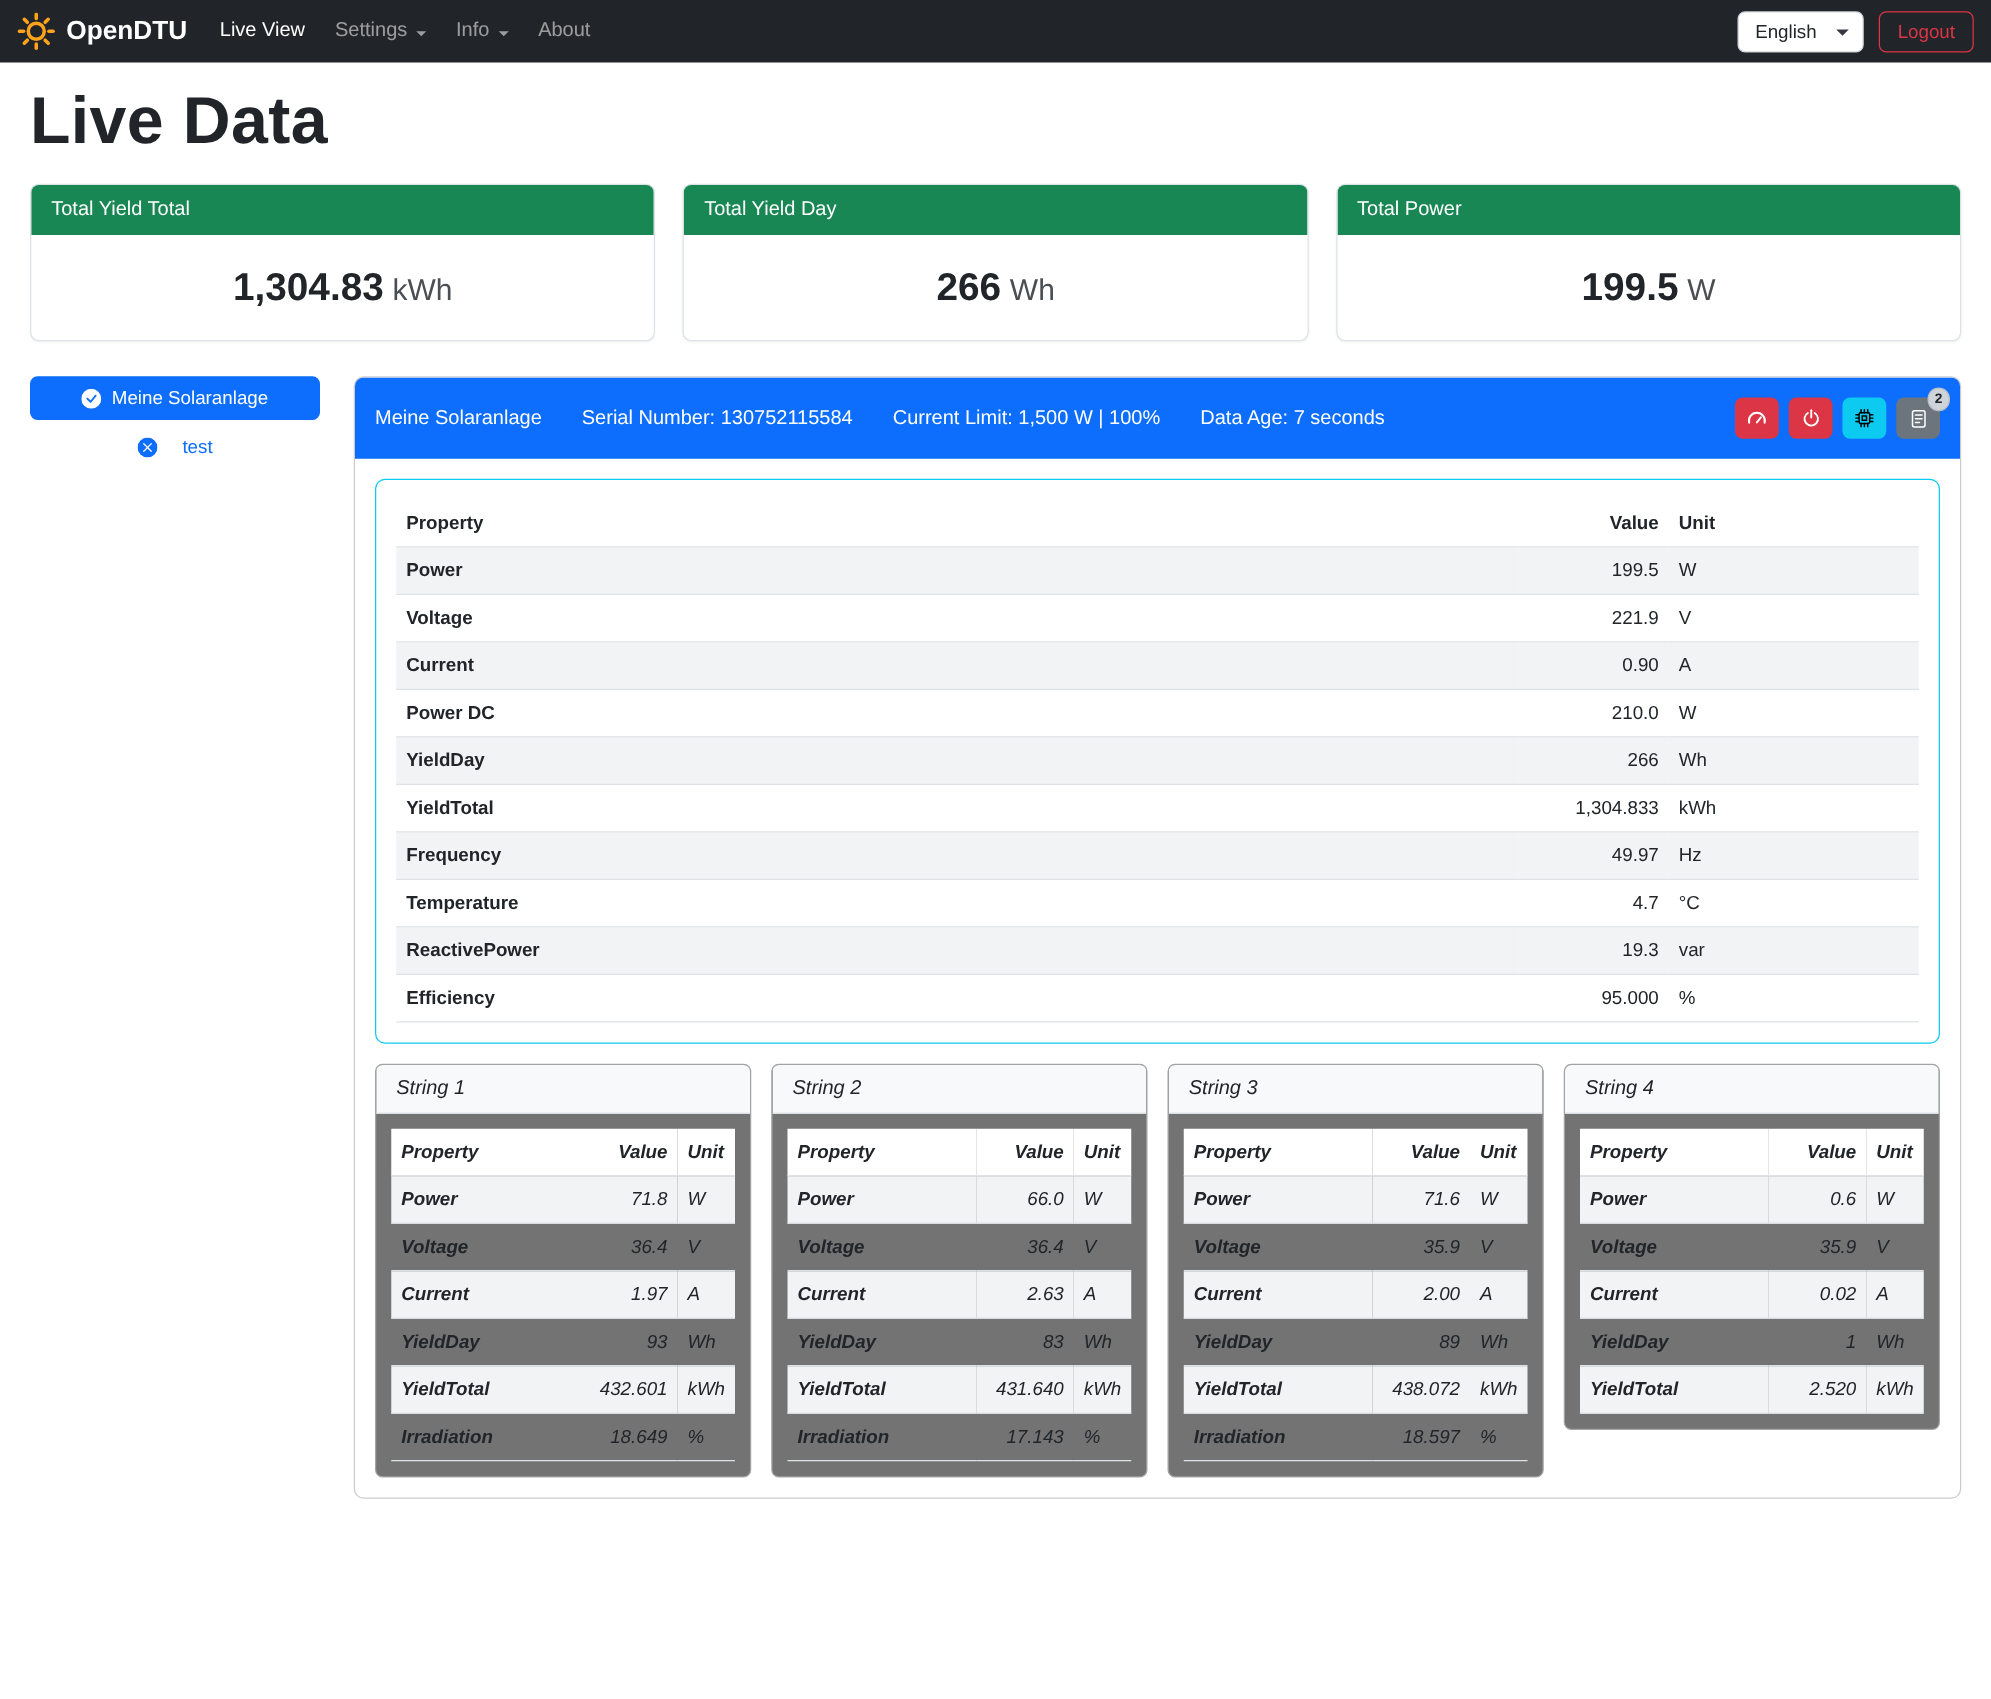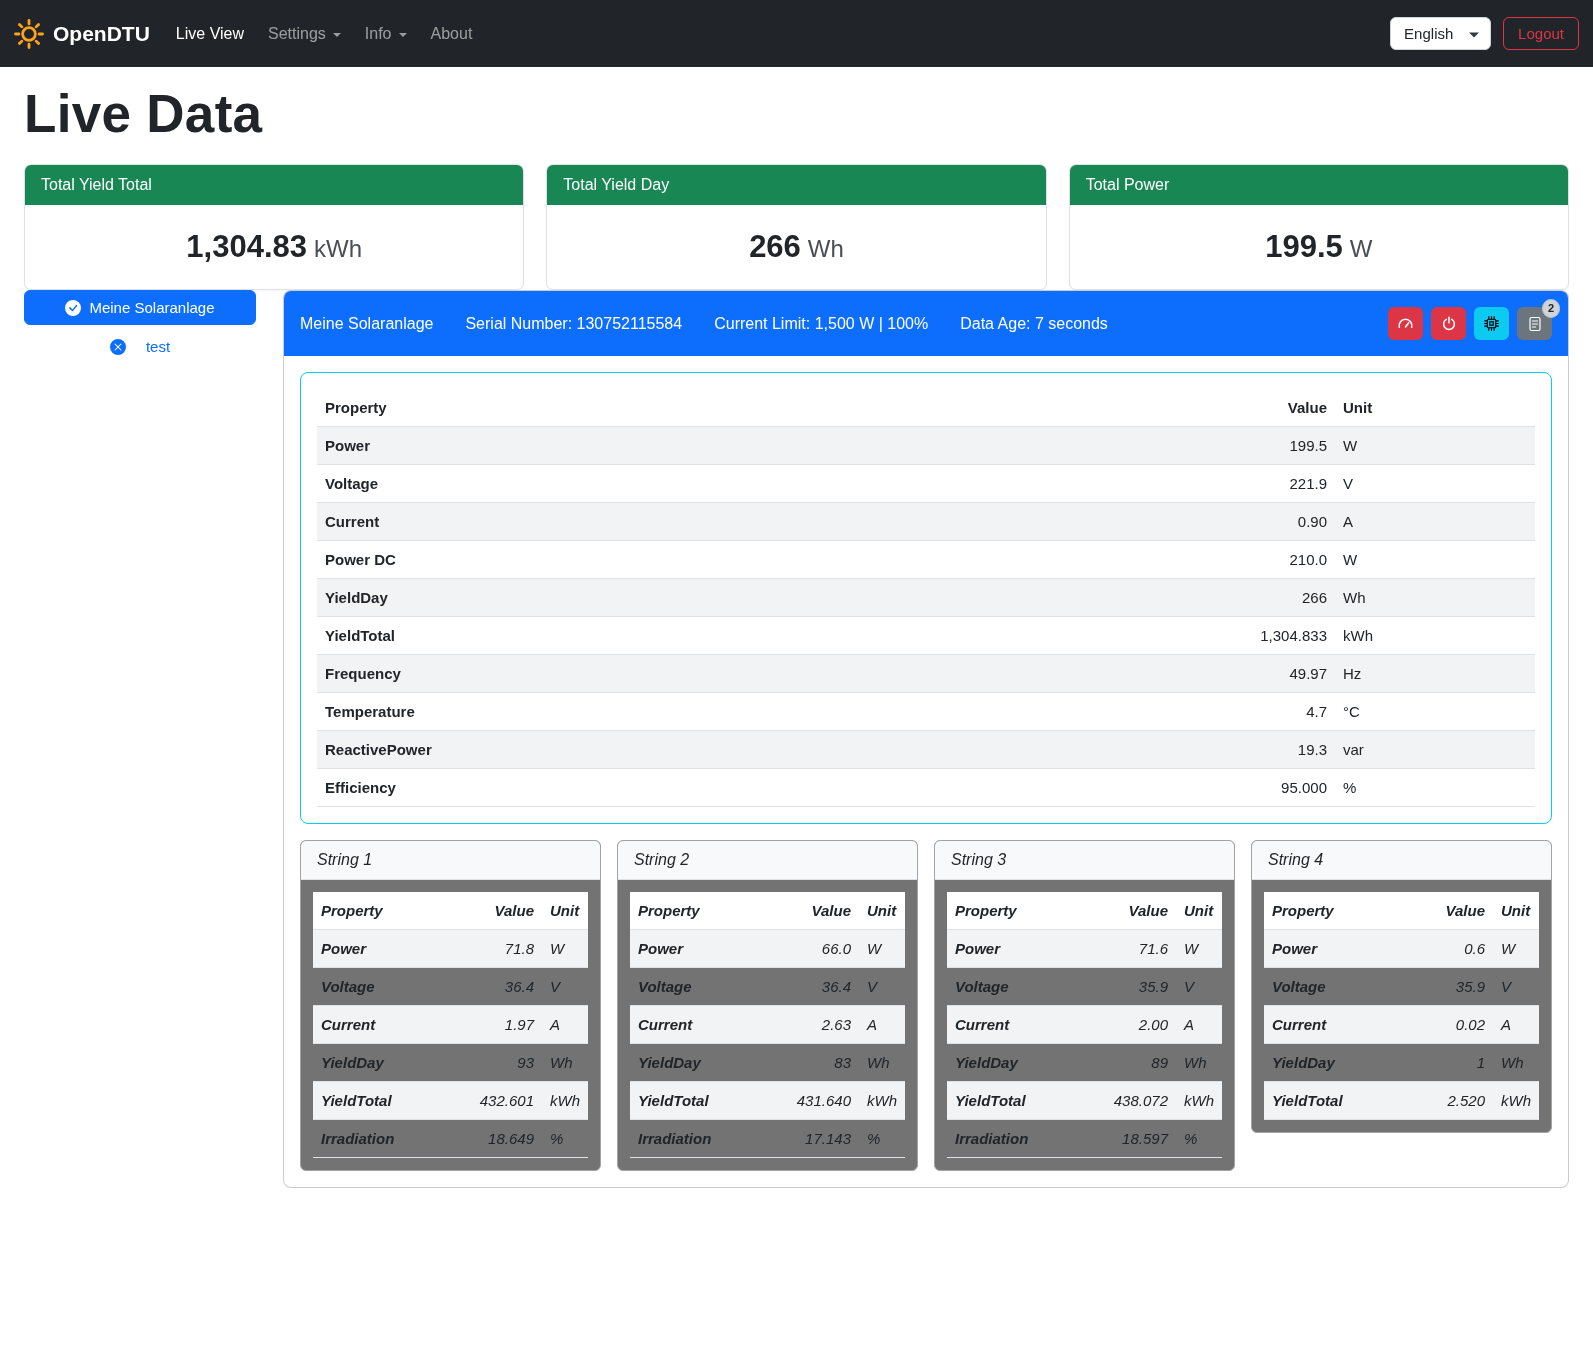--- a/index.html
+++ b/index.html
@@ -1,37 +1,37 @@
 <!DOCTYPE html>
 <html><head>
 <meta charset="utf-8">
 <style>
   * { box-sizing: border-box; }
   html,body { margin:0; padding:0; }
   body { font-family:"Liberation Sans", sans-serif; color:#212529; background:#fff; width:1593px; }
 
   
-  .navbar { display:flex; align-items:center; background:#212529; height:67px; padding:0 14px; }
+  .navbar { display:flex; align-items:center; background:#212529; height:50px; padding:0 14px; }
   .brand { display:flex; align-items:center; gap:9px; color:#fff; font-size:21px; font-weight:600; margin-right:14px; cursor:pointer; }
   .nav-links { display:flex; align-items:flex-end; }
   .nav-link { color:rgba(255,255,255,.55); padding:8px 12px; font-size:16px; cursor:pointer; display:flex; align-items:center; gap:7px; }
   .nav-link.active { color:#fff; }
   .caret { width:0; height:0; border-left:4px solid transparent; border-right:4px solid transparent; border-top:4px solid currentColor; display:inline-block; margin-top:3px; }
   .nav-right { margin-left:auto; display:flex; gap:12px; align-items:center; }
   .lang-wrap { position:relative; }
   select.lang { appearance:none; -webkit-appearance:none; padding:7px 36px 7px 13px; border-radius:6px; border:1px solid #ced4da; font-size:15px; background:#fff; color:#212529; font-family:inherit; cursor:pointer; }
   .lang-arrow { position:absolute; right:12px; top:50%; transform:translateY(-30%); width:0; height:0; border-left:5px solid transparent; border-right:5px solid transparent; border-top:5px solid #343a40; pointer-events:none; }
   .logout { background:transparent; border:1px solid #dc3545; color:#dc3545; border-radius:6px; padding:7px 14px; font-size:15px; font-family:inherit; cursor:pointer; }
 
   
   .page { padding:0 24px 24px; }
   h1.page-title { font-size:53px; margin:16px 0 20px; font-weight:600; letter-spacing:.3px; }
 
   
-  .summary-row { display:flex; gap:22px; }
+  .summary-row { display:flex; gap:22px; margin-bottom:28px; }
   .summary-card { flex:1; border:1px solid #dee2e6; border-radius:7px; overflow:hidden; background:#fff; box-shadow:0 1px 2px rgba(0,0,0,.04); }
   .summary-head { background:#198754; color:#fff; padding:11px 16px; font-size:16px; }
   .summary-body { padding:24px 16px; text-align:center; }
   .summary-value { font-size:31px; font-weight:700; color:#212529; }
   .summary-unit { font-size:24px; color:#4a4f54; font-weight:400; margin-left:7px; }
 
   
   .content { display:flex; gap:27px; align-items:flex-start; }
   .sidebar { width:232px; flex:none; }
   .inv-btn { width:100%; background:#0d6efd; color:#fff; border:1px solid #0d6efd; border-radius:6px; padding:8px 10px; font-size:15px; display:flex; justify-content:center; align-items:center; gap:8px; font-family:inherit; cursor:pointer; }

